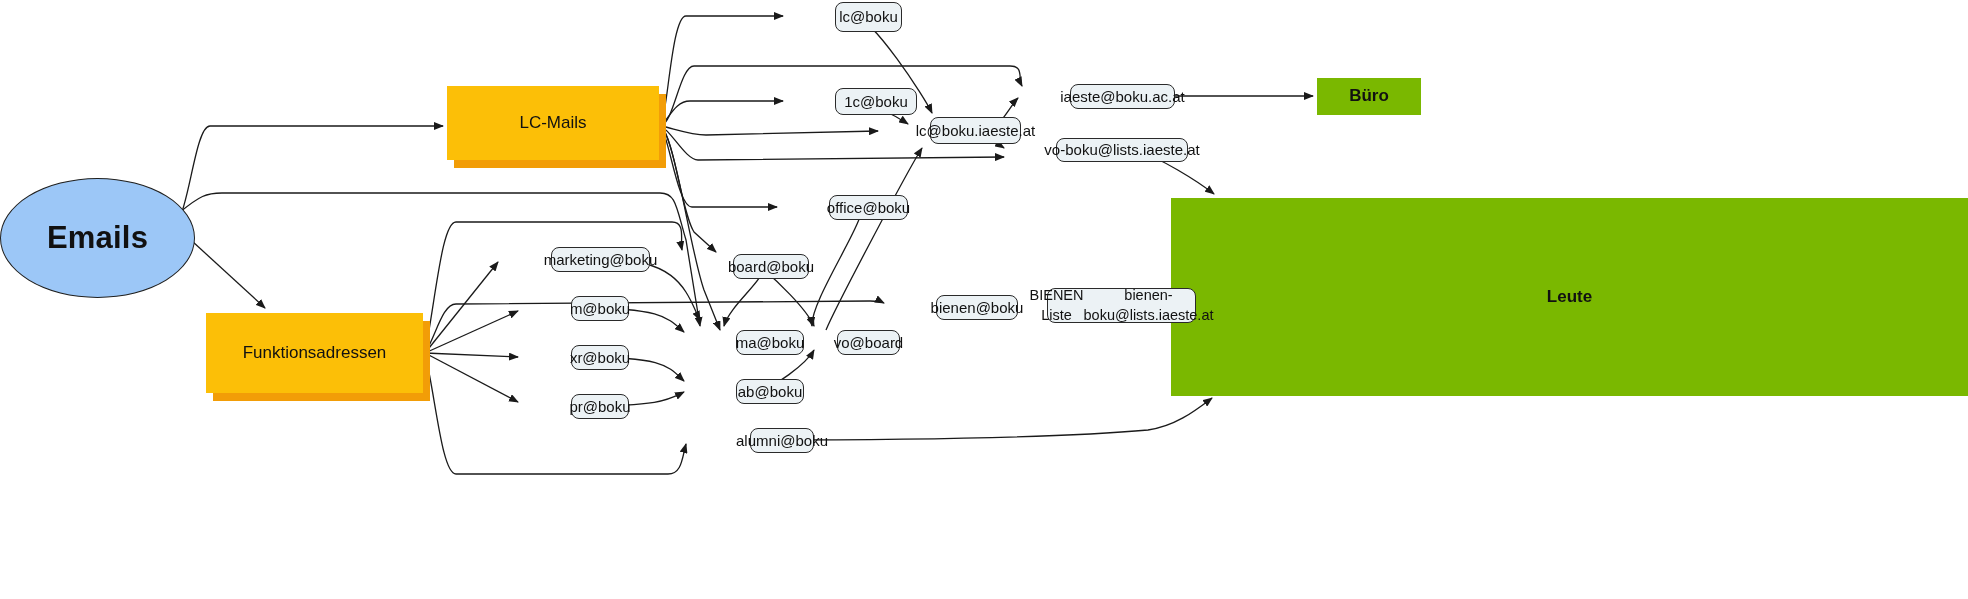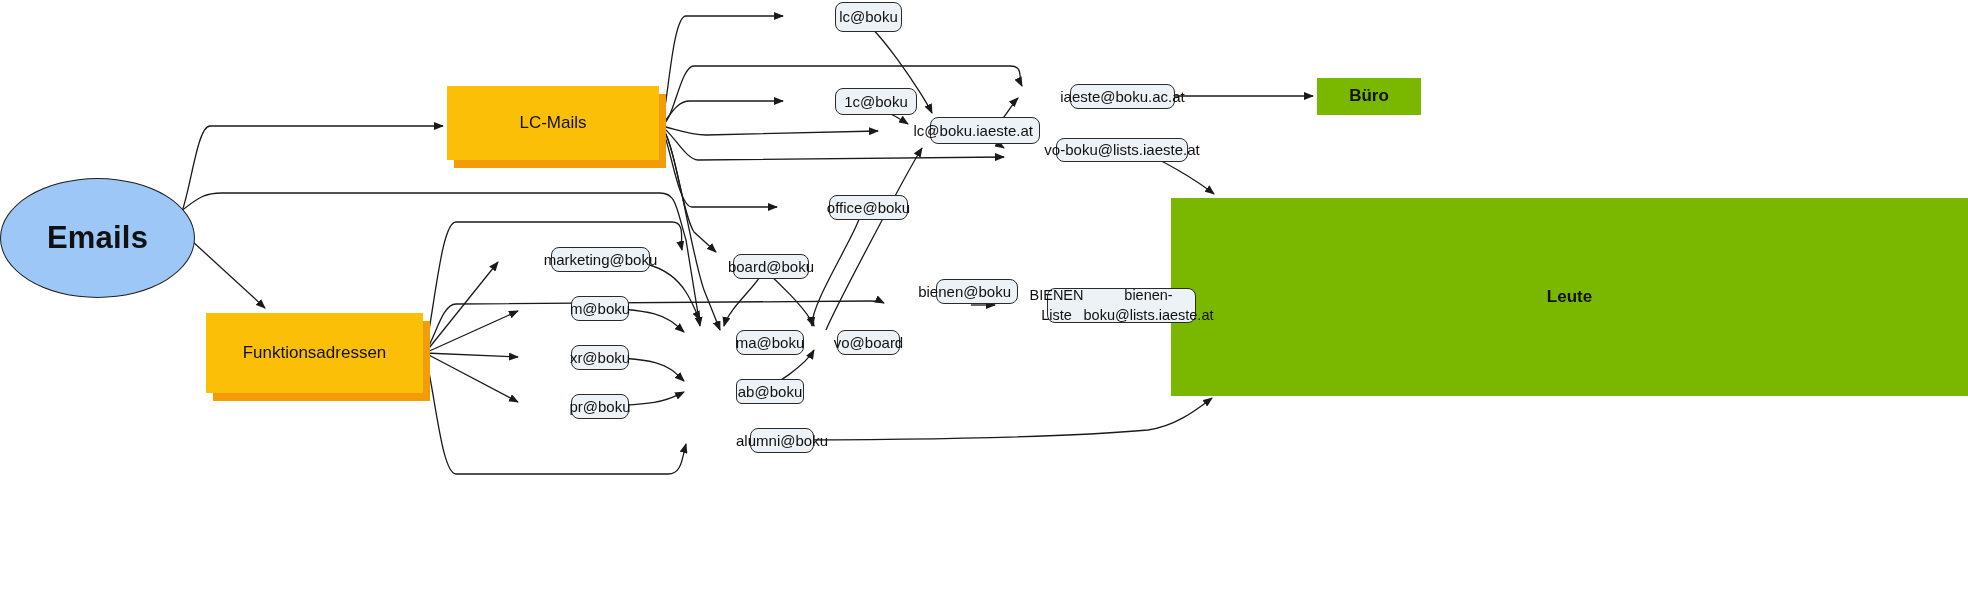--- a/index.html
+++ b/index.html
@@ -198,37 +198,37 @@
   </div>
 
   <div class="node node-mail" style="left:523px; top:394px; width:58px; height:25px;">
     <span>pr@boku</span>
   </div>
 
   <div class="node node-mail" style="left:688px; top:330px; width:68px; height:25px;">
     <span>ma@boku</span>
   </div>
 
-  <div class="node node-mail" style="left:688px; top:379px; width:68px; height:25px;border-radius:6px;">
+  <div class="node node-mail" style="left:688px; top:379px; width:68px; height:25px;">
     <span>ab@boku</span>
   </div>
 
   <div class="node node-mail" style="left:702px; top:428px; width:64px; height:25px;">
     <span>alumni@boku</span>
   </div>
 
   <div class="node node-mail" style="left:789px; top:330px; width:63px; height:25px;">
     <span>vo@board</span>
   </div>
 
-  <div class="node node-mail" style="left:888px; top:279px; width:82px; height:25px;justify-content:flex-end;">
+  <div class="node node-mail" style="left:888px; top:295px; width:82px; height:25px;">
     <span>bienen@boku</span>
   </div>
 
-  <div class="node node-mail" style="left:882px; top:117px; width:110px; height:27px;justify-content:flex-end;">
+  <div class="node node-mail" style="left:882px; top:117px; width:91px; height:27px;">
     <span>lc@boku.iaeste.at</span>
   </div>
 
   <div class="node node-mail" style="left:1022px; top:84px; width:105px; height:25px;">
     <span>iaeste@boku.ac.at</span>
   </div>
 
   <div class="node node-mail" style="left:1008px; top:138px; width:132px; height:24px;">
     <span>vo-boku@lists.iaeste.at</span>
   </div>

